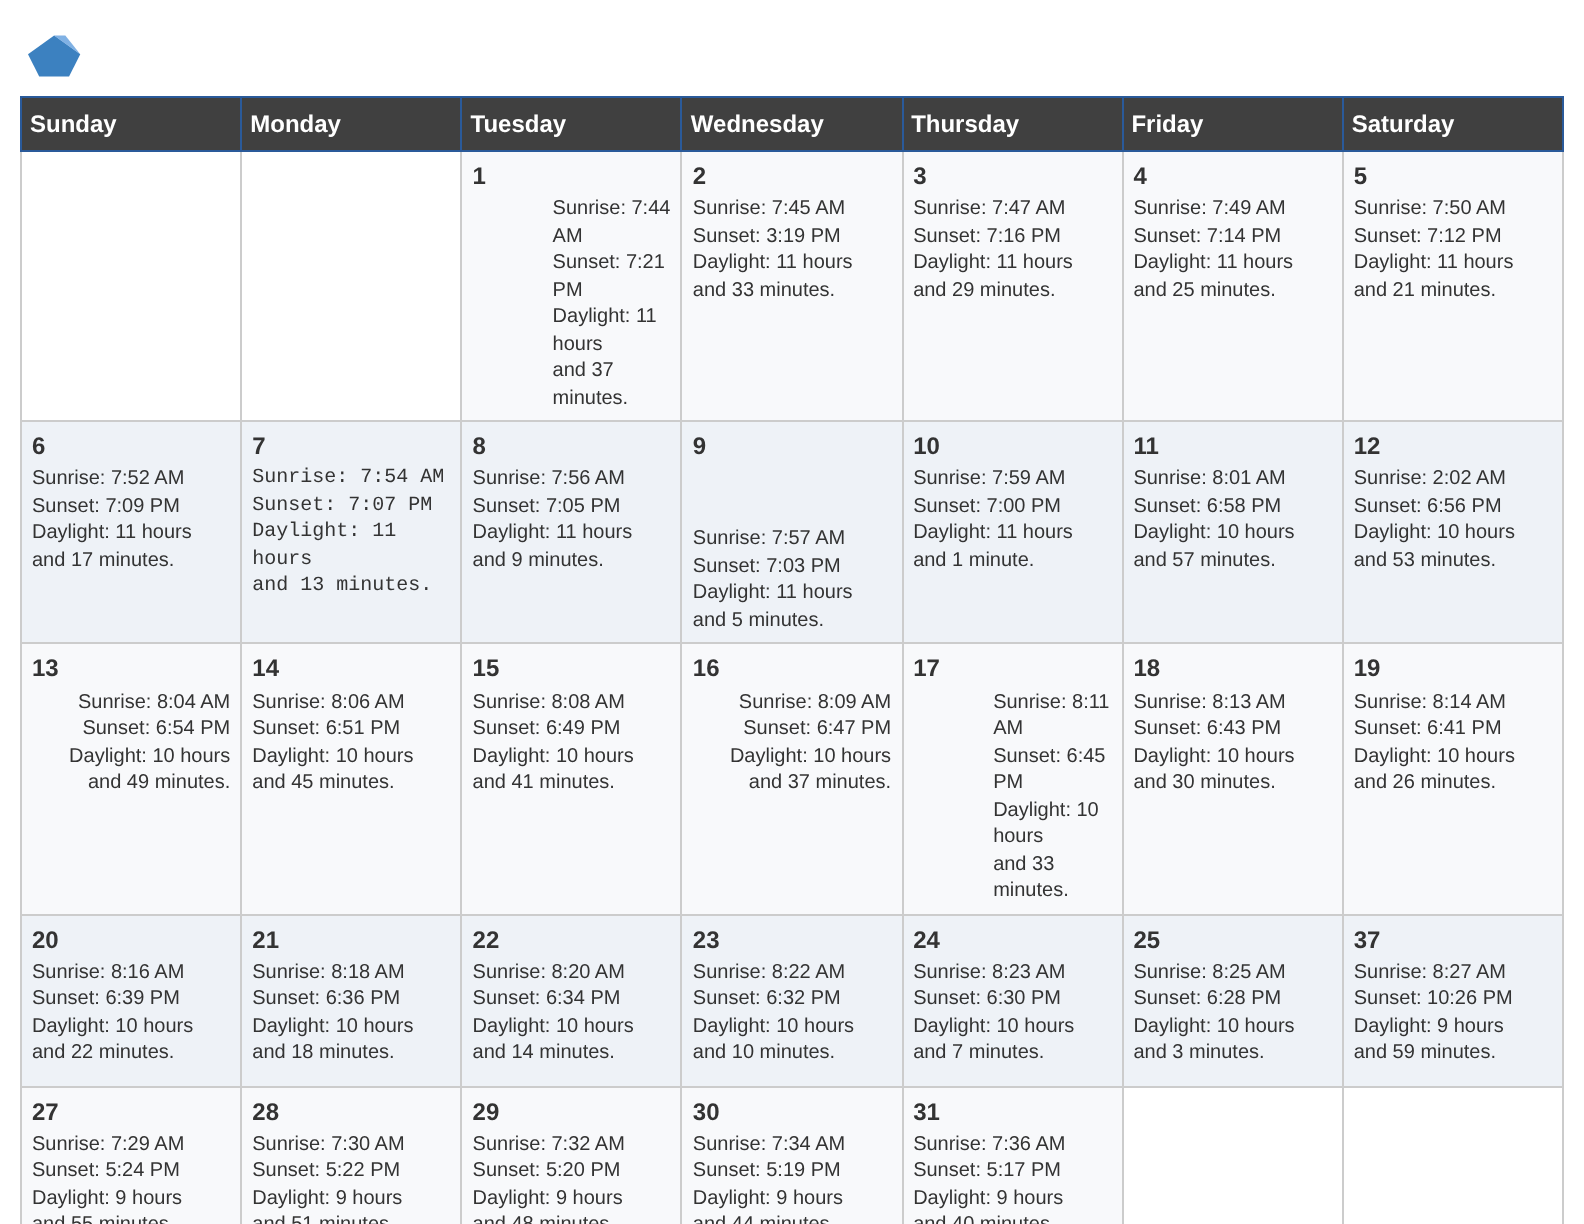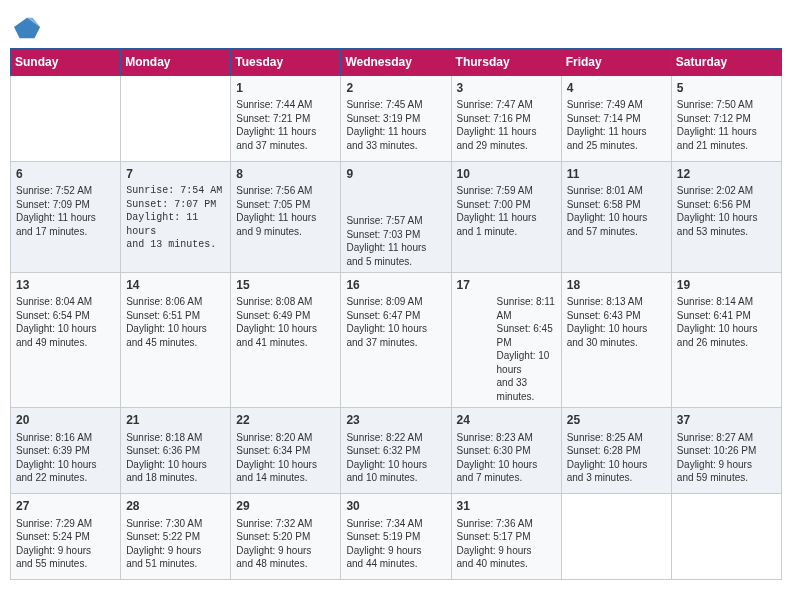--- a/index.html
+++ b/index.html
@@ -47,21 +47,21 @@
       font-size: 15px;
       color: #555;
       margin-top: 2px;
     }
     table {
       width: 100%;
       border-collapse: collapse;
       font-size: 10.5px;
     }
     thead th {
-      background: #be185d;
+      background: #404040;
       color: #fff;
       font-size: 12px;
       font-weight: bold;
       padding: 6px 4px;
       text-align: left;
       border: 1px solid #2a5a9a;
     }
     tbody td {
       border: 1px solid #ccc;
       vertical-align: top;
@@ -122,21 +122,21 @@
         <th>Friday</th>
         <th>Saturday</th>
       </tr>
   </thead>
   <tbody id="calendar-body">
   <tr>
         <td class="empty"></td>
         <td class="empty"></td>
         <td>
           <span class="day-num">1</span>
-          <div class="day-info" style="white-space: pre-line;">Sunrise: 7:44 AM
+          <div class="day-info" style="white-space: pre-line; margin-left: 40px;">Sunrise: 7:44 AM
 Sunset: 7:21 PM
 Daylight: 11 hours
 and 37 minutes.</div>
         </td>
         <td>
           <span class="day-num">2</span>
           <div class="day-info" style="white-space: pre-line;">Sunrise: 7:45 AM
 Sunset: 3:19 PM
 Daylight: 11 hours
 and 33 minutes.</div>
@@ -210,42 +210,42 @@
           <span class="day-num">12</span>
           <div class="day-info" style="white-space: pre-line;">Sunrise: 2:02 AM
 Sunset: 6:56 PM
 Daylight: 10 hours
 and 53 minutes.</div>
         </td>
       </tr>
       <tr>
         <td>
           <span class="day-num">13</span>
-          <div class="day-info" style="white-space: pre-line;">Sunrise: 8:04 AM
+          <div class="day-info" style="white-space: pre-line; text-align: right;">Sunrise: 8:04 AM
 Sunset: 6:54 PM
 Daylight: 10 hours
 and 49 minutes.</div>
         </td>
         <td>
           <span class="day-num">14</span>
           <div class="day-info" style="white-space: pre-line;">Sunrise: 8:06 AM
 Sunset: 6:51 PM
 Daylight: 10 hours
 and 45 minutes.</div>
         </td>
         <td>
           <span class="day-num">15</span>
           <div class="day-info" style="white-space: pre-line;">Sunrise: 8:08 AM
 Sunset: 6:49 PM
 Daylight: 10 hours
 and 41 minutes.</div>
         </td>
         <td>
           <span class="day-num">16</span>
-          <div class="day-info" style="white-space: pre-line;">Sunrise: 8:09 AM
+          <div class="day-info" style="white-space: pre-line; text-align: right;">Sunrise: 8:09 AM
 Sunset: 6:47 PM
 Daylight: 10 hours
 and 37 minutes.</div>
         </td>
         <td>
           <span class="day-num">17</span>
           <div class="day-info" style="white-space: pre-line; margin-left: 40px;">Sunrise: 8:11 AM
 Sunset: 6:45 PM
 Daylight: 10 hours
 and 33 minutes.</div>

